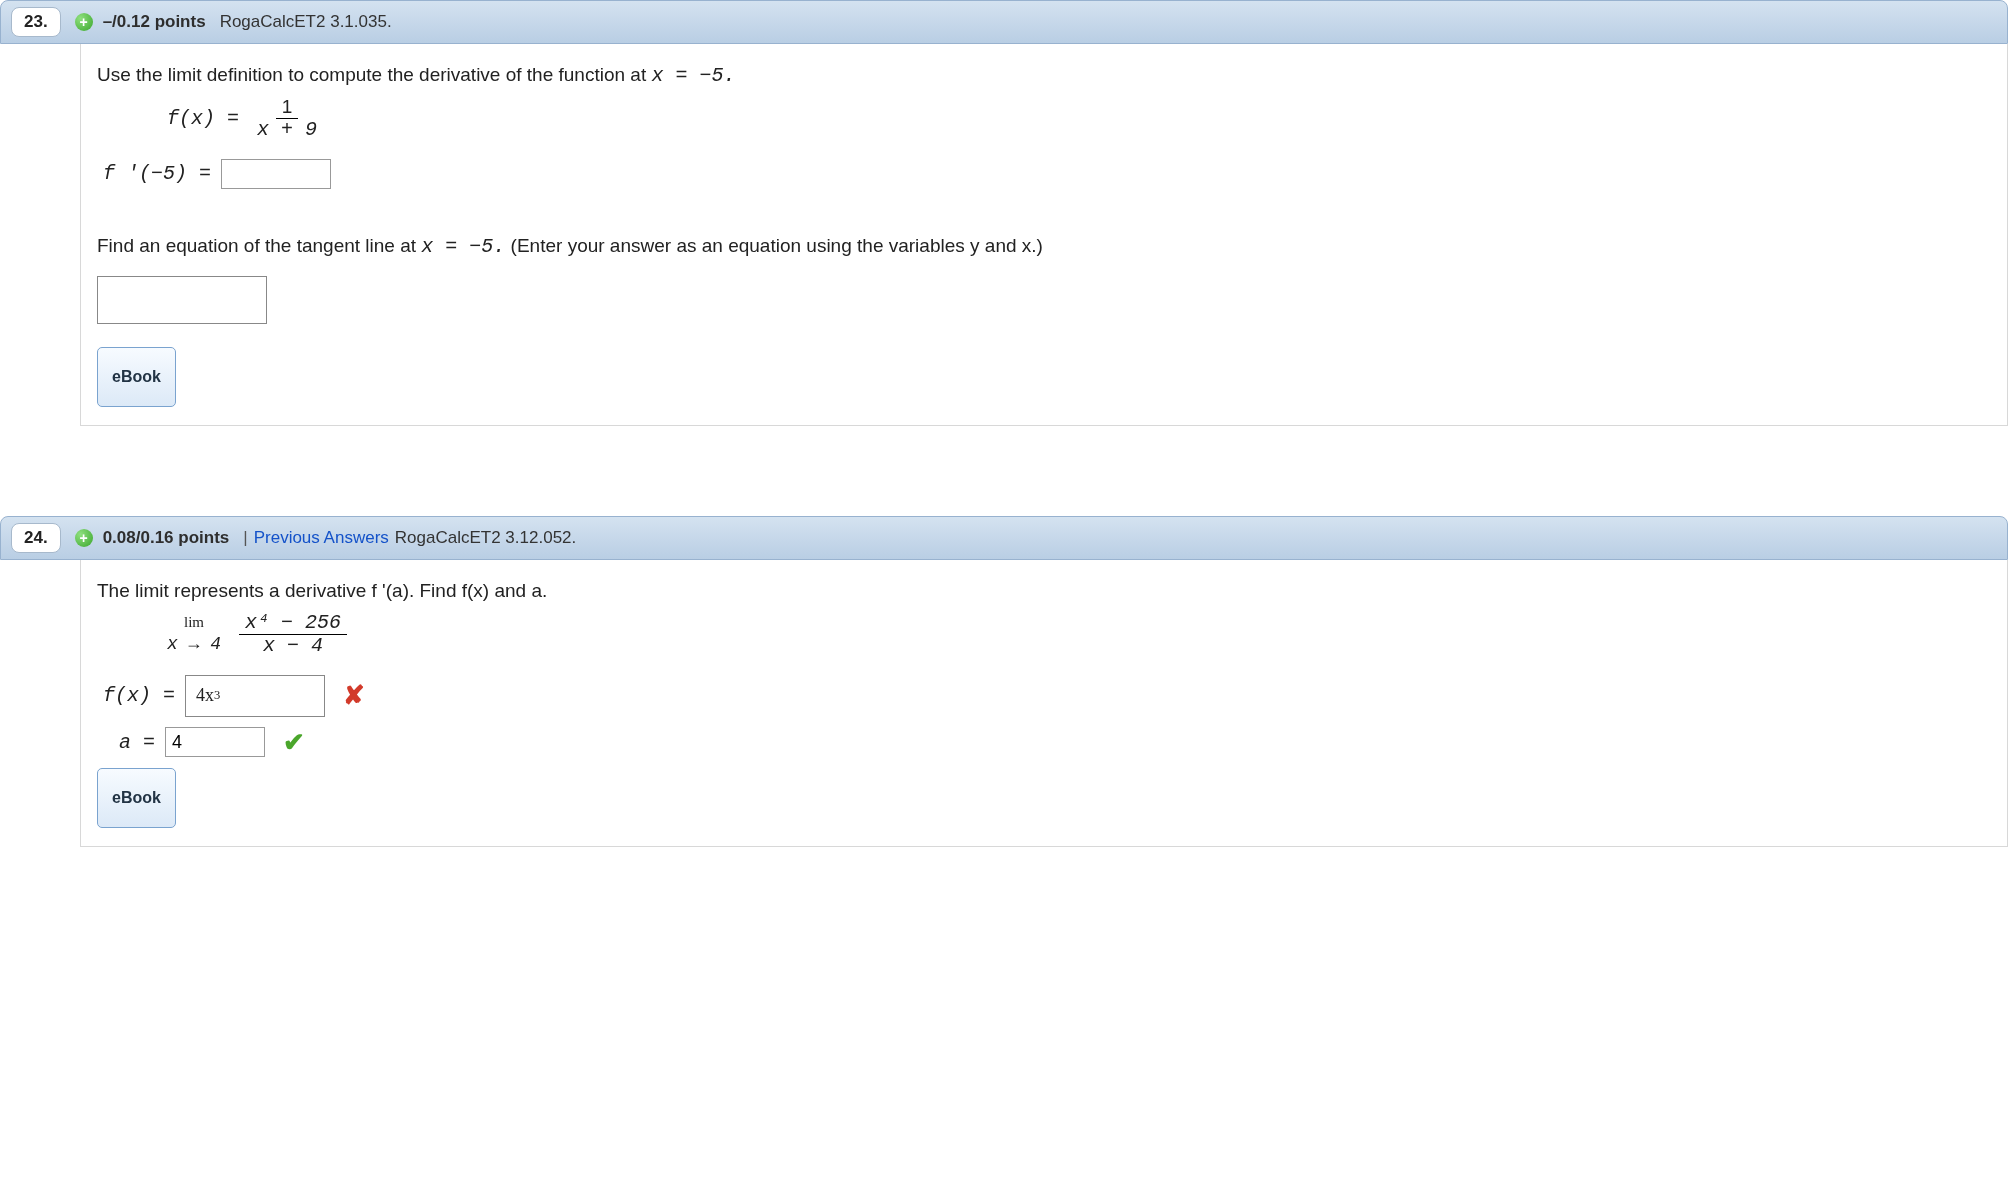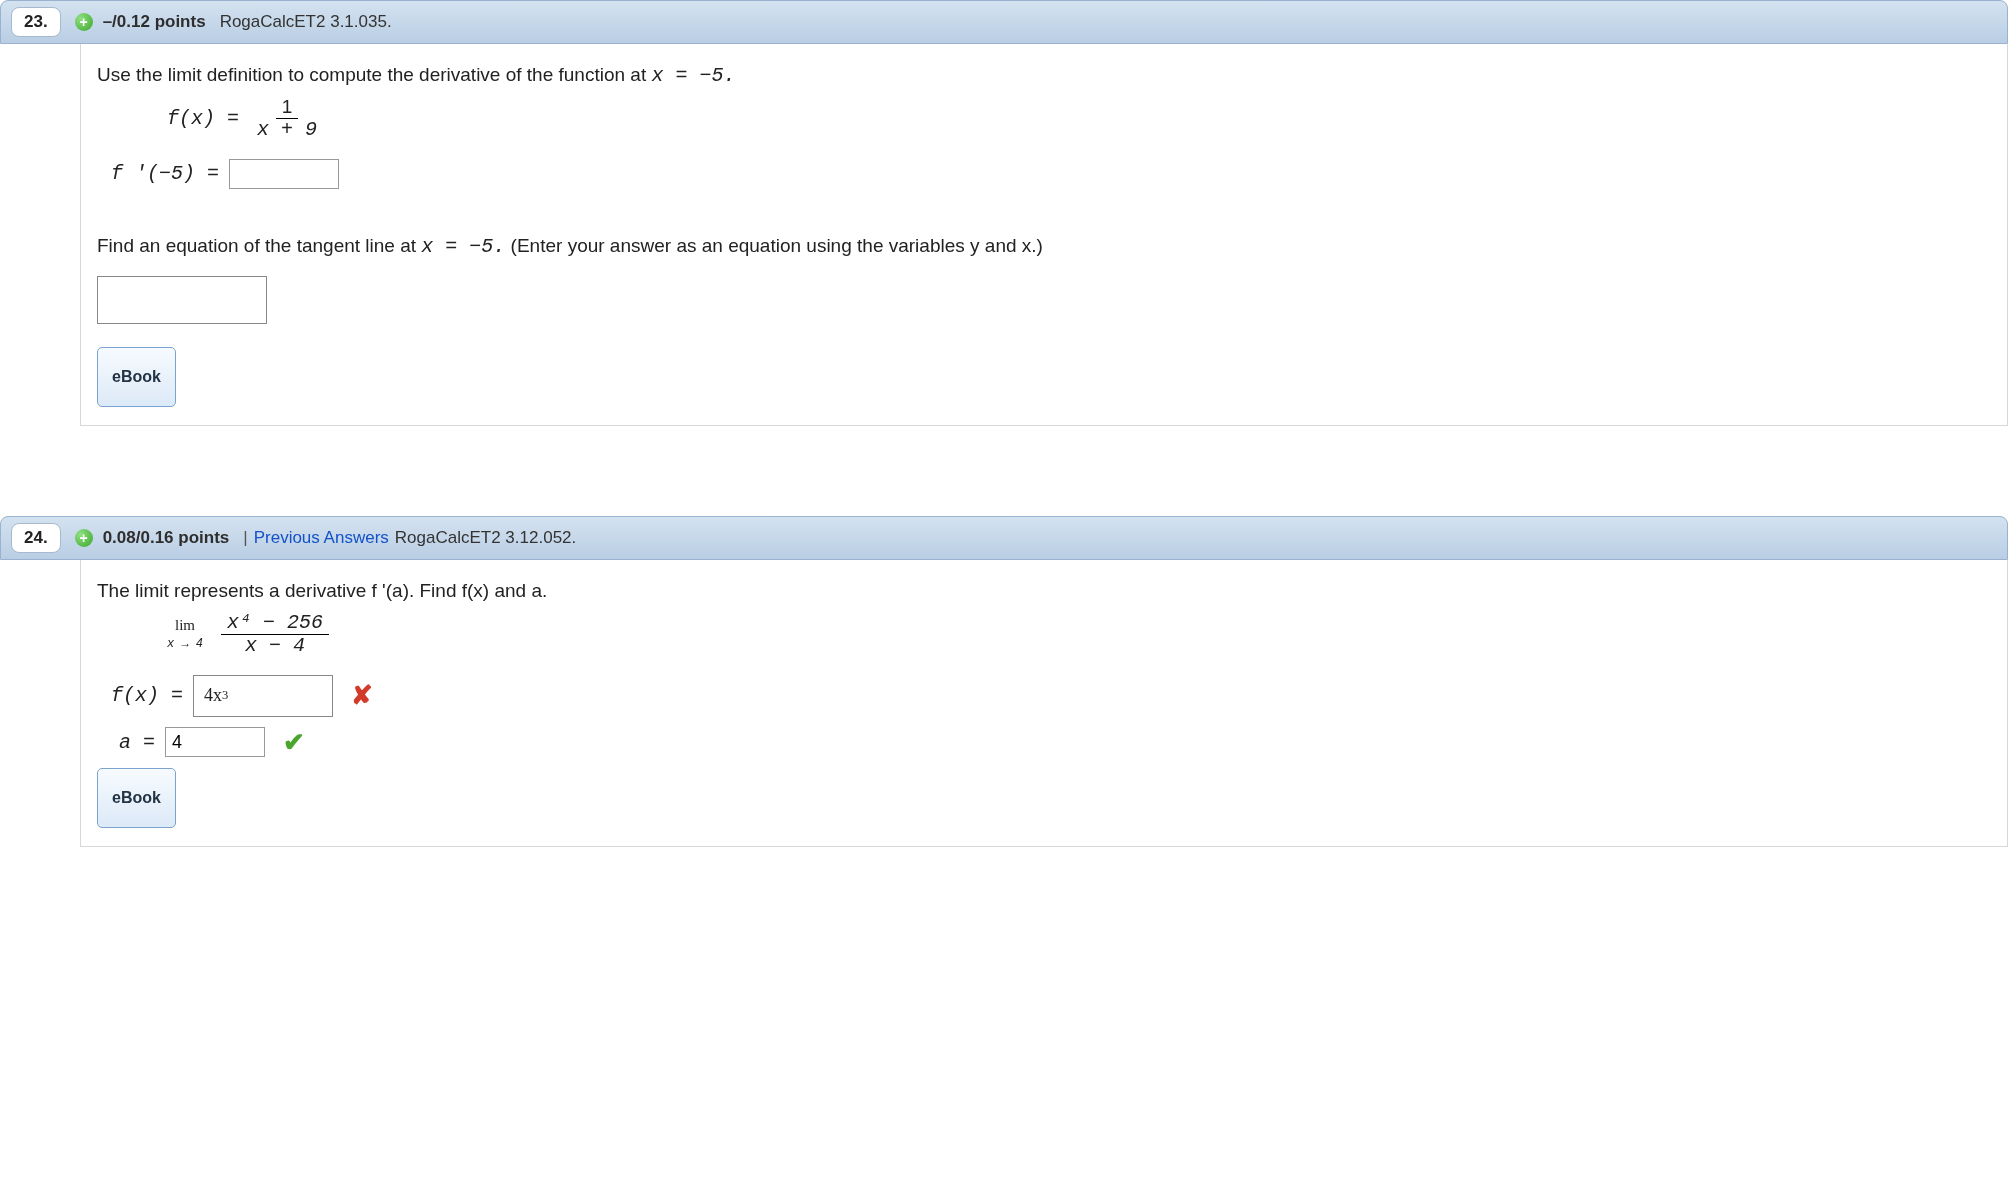--- a/index.html
+++ b/index.html
@@ -90,21 +90,21 @@
     margin: 0 4px;
   }
   .frac .num { border-bottom: 1.5px solid #000; padding: 0 6px; }
   .frac .den { padding: 0 6px; }
   .row-eq {
     display: flex;
     align-items: center;
     gap: 10px;
     margin: 10px 0;
   }
-  .row-eq.indent1 { margin-left: 14px; }
+  .row-eq.indent1 { margin-left: 6px; }
   .row-eq.indent2 { margin-left: 22px; }
   .ital { font-style: italic; font-family: Liberation Mono, monospace; font-size: 20px; }
   input.answer-box {
     font-size: 18px;
     padding: 4px 6px;
     border: 1px solid #999;
     background: #fff;
     height: 30px;
   }
   input.answer-box.small { width: 110px; }
@@ -130,21 +130,21 @@
   }
   .limit {
     display: inline-flex;
     flex-direction: column;
     align-items: center;
     line-height: 1;
     margin-right: 6px;
     font-family: Georgia, 'Times New Roman', serif;
   }
   .limit .top { font-size: 15px; }
-  .limit .bot { font-size: 12px; margin-top: 5px; }
+  .limit .bot { font-size: 18px; margin-top: 5px; }
   .answered-box {
     display: inline-flex;
     align-items: center;
     border: 1px solid #888;
     background: #fff;
     min-width: 140px;
     height: 42px;
     padding: 0 10px;
     font-family: Georgia, 'Times New Roman', serif;
     font-size: 18px;

